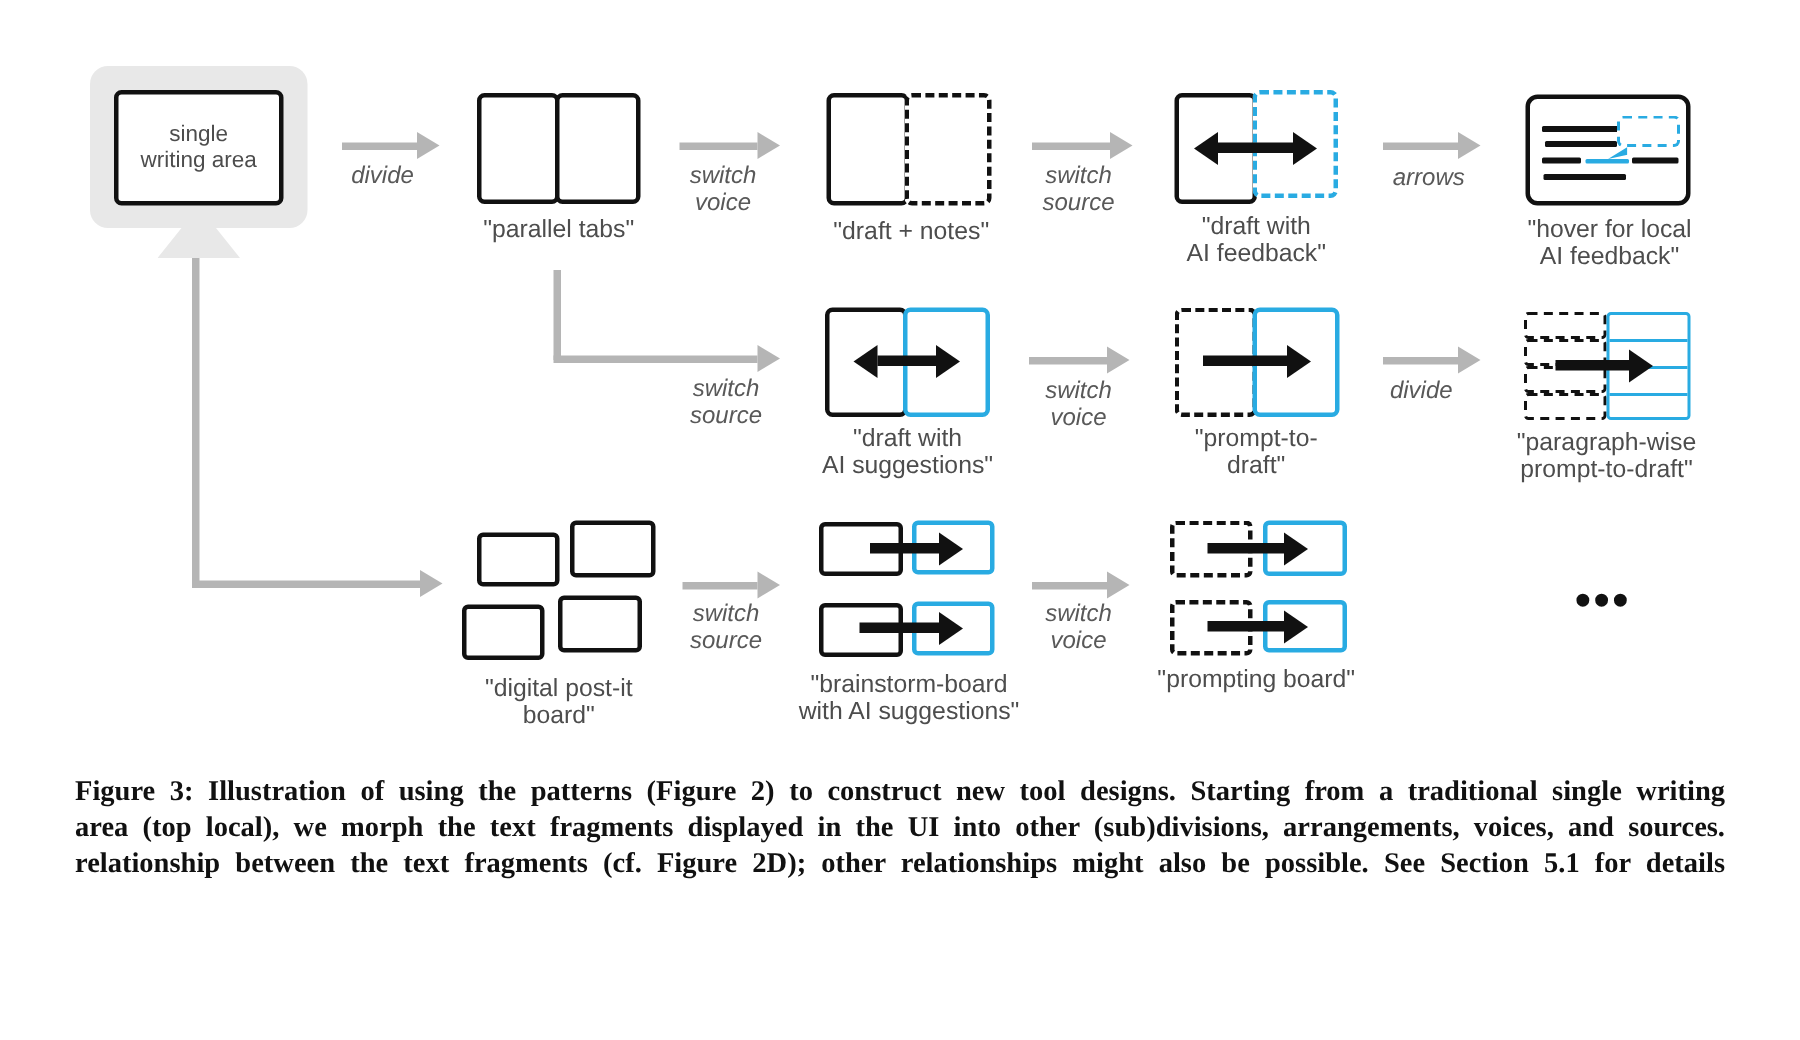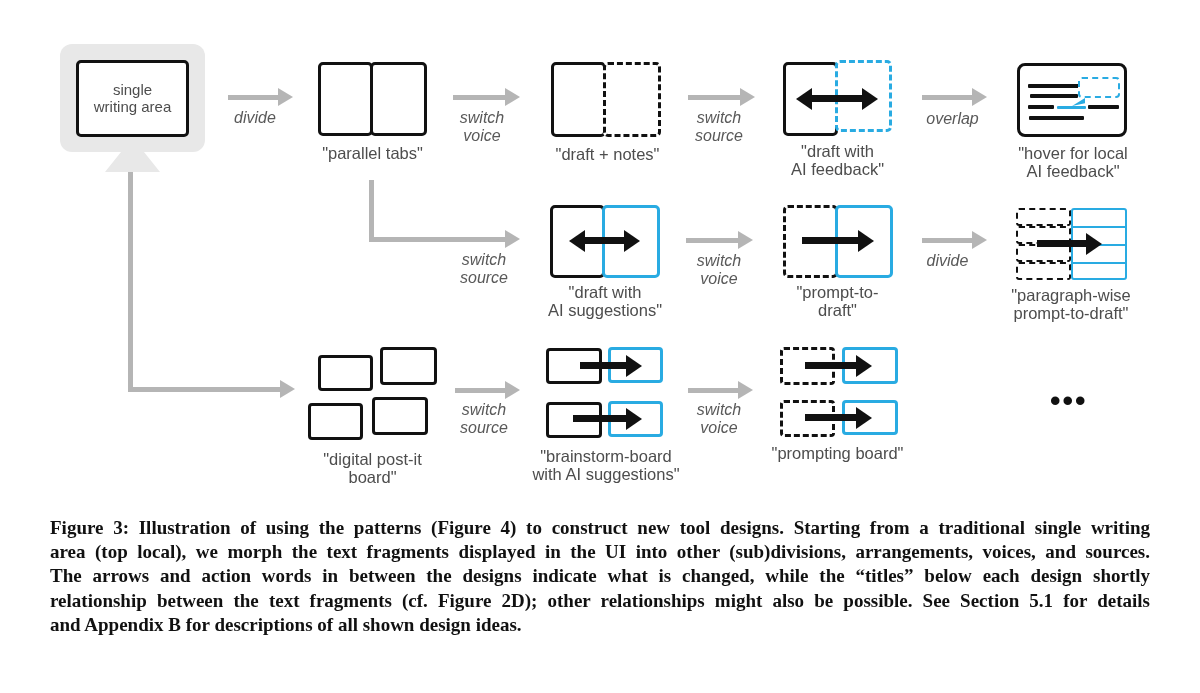--- a/index.html
+++ b/index.html
@@ -112,21 +112,21 @@
     <div class="action-label" style="left:683px;top:109px;width:72px;">switch
 source</div>
 
     <div class="box" style="left:783px;top:62px;width:55px;height:74px;"></div>
     <div class="box blue dashed" style="left:835px;top:60px;width:57px;height:72px;"></div>
     <div class="barrow double" style="left:812px;top:95px;width:50px;"></div>
     <div class="design-label" style="left:775px;top:142px;width:125px;">"draft with
 AI feedback"</div>
 
     <div class="garrow" style="left:922px;top:95px;width:50px;"></div>
-    <div class="action-label" style="left:915px;top:110px;width:75px;">overlap</div>
+    <div class="action-label" style="left:915px;top:110px;width:75px;">arrows</div>
 
     <div class="box" style="left:1017px;top:63px;width:110px;height:74px;border-radius:8px;">
       <div class="tline" style="left:8px;top:18px;width:52px;"></div>
       <div class="bubble" style="left:58px;top:11px;width:42px;height:21px;"></div>
       <div class="tline" style="left:10px;top:28px;width:48px;"></div>
       <div class="pointer" style="left:52px;top:32px;"></div>
       <div class="tline" style="left:8px;top:39px;width:26px;"></div>
       <div class="tline blue" style="left:37px;top:40px;width:29px;"></div>
       <div class="tline" style="left:68px;top:39px;width:31px;"></div>
       <div class="tline" style="left:9px;top:50px;width:55px;"></div>
@@ -196,19 +196,17 @@
     <div class="box dashed" style="left:780px;top:400px;width:55px;height:37px;border-radius:4px;"></div>
     <div class="box blue" style="left:842px;top:400px;width:56px;height:35px;border-radius:4px;"></div>
     <div class="barrow" style="left:805px;top:414px;width:51px;"></div>
     <div class="design-label" style="left:770px;top:444px;width:135px;">"prompting board"</div>
 
     <div class="more-label" style="left:1050px;top:384px;">•••</div>
 
   </div>
 
   <div class="caption">
-    <div class="cline">Figure 3: Illustration of using the patterns (Figure 4) to construct new tool designs. Starting from a traditional single writing</div>
+    <div class="cline">Figure 3: Illustration of using the patterns (Figure 2) to construct new tool designs. Starting from a traditional single writing</div>
     <div class="cline">area (top local), we morph the text fragments displayed in the UI into other (sub)divisions, arrangements, voices, and sources.</div>
-    <div class="cline">The arrows and action words in between the designs indicate what is changed, while the “titles” below each design shortly</div>
     <div class="cline">relationship between the text fragments (cf. Figure 2D); other relationships might also be possible. See Section 5.1 for details</div>
-    <div class="cline last">and Appendix B for descriptions of all shown design ideas.</div>
   </div>
 </div>
 
 </body></html>

